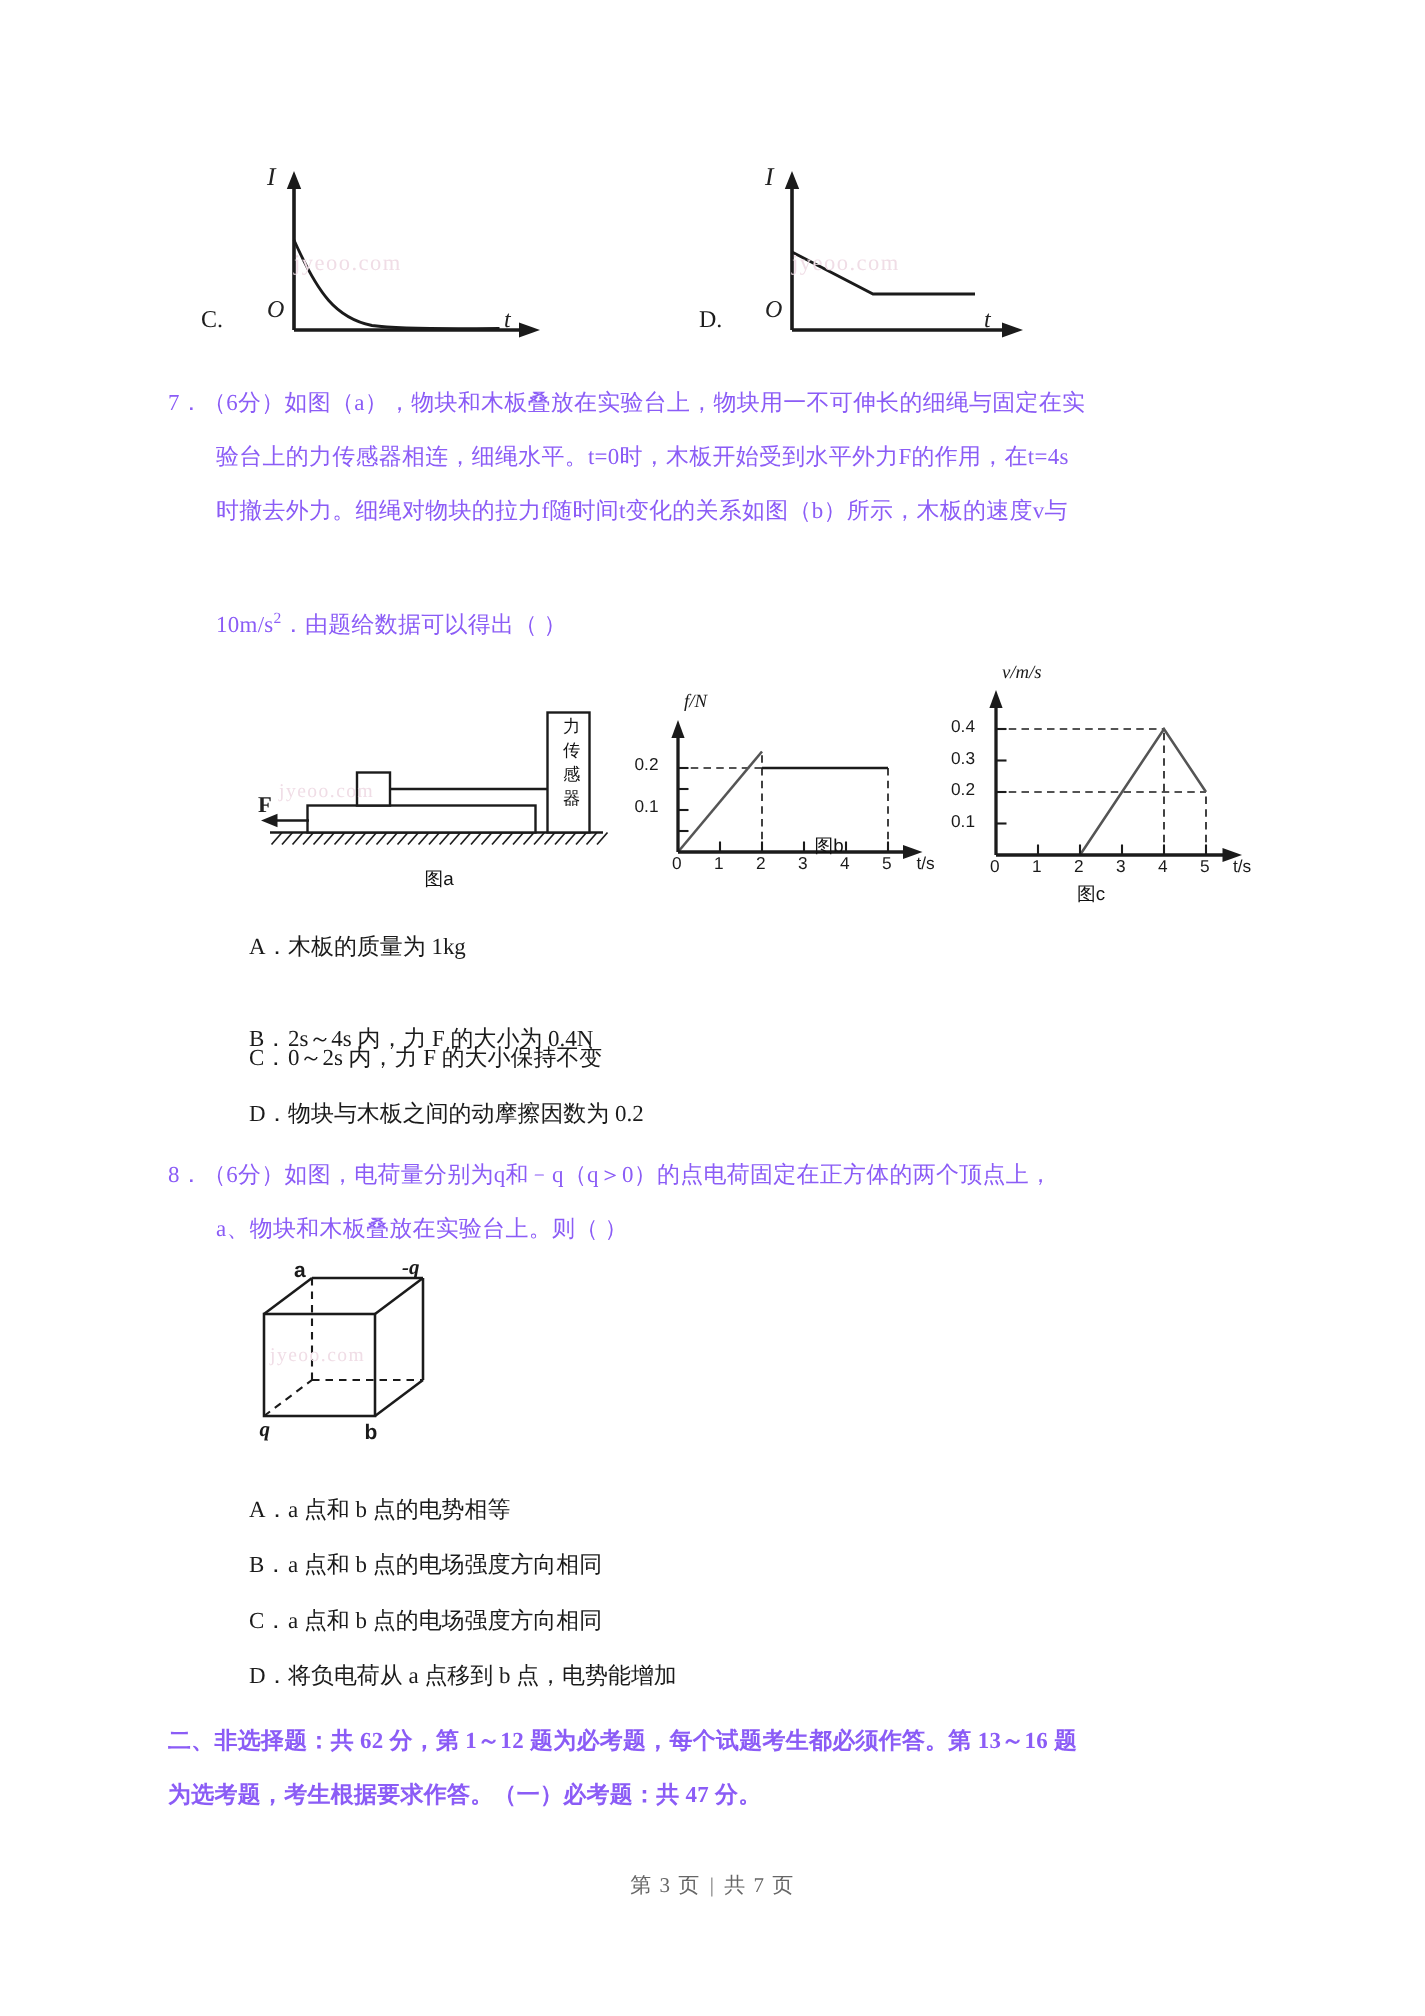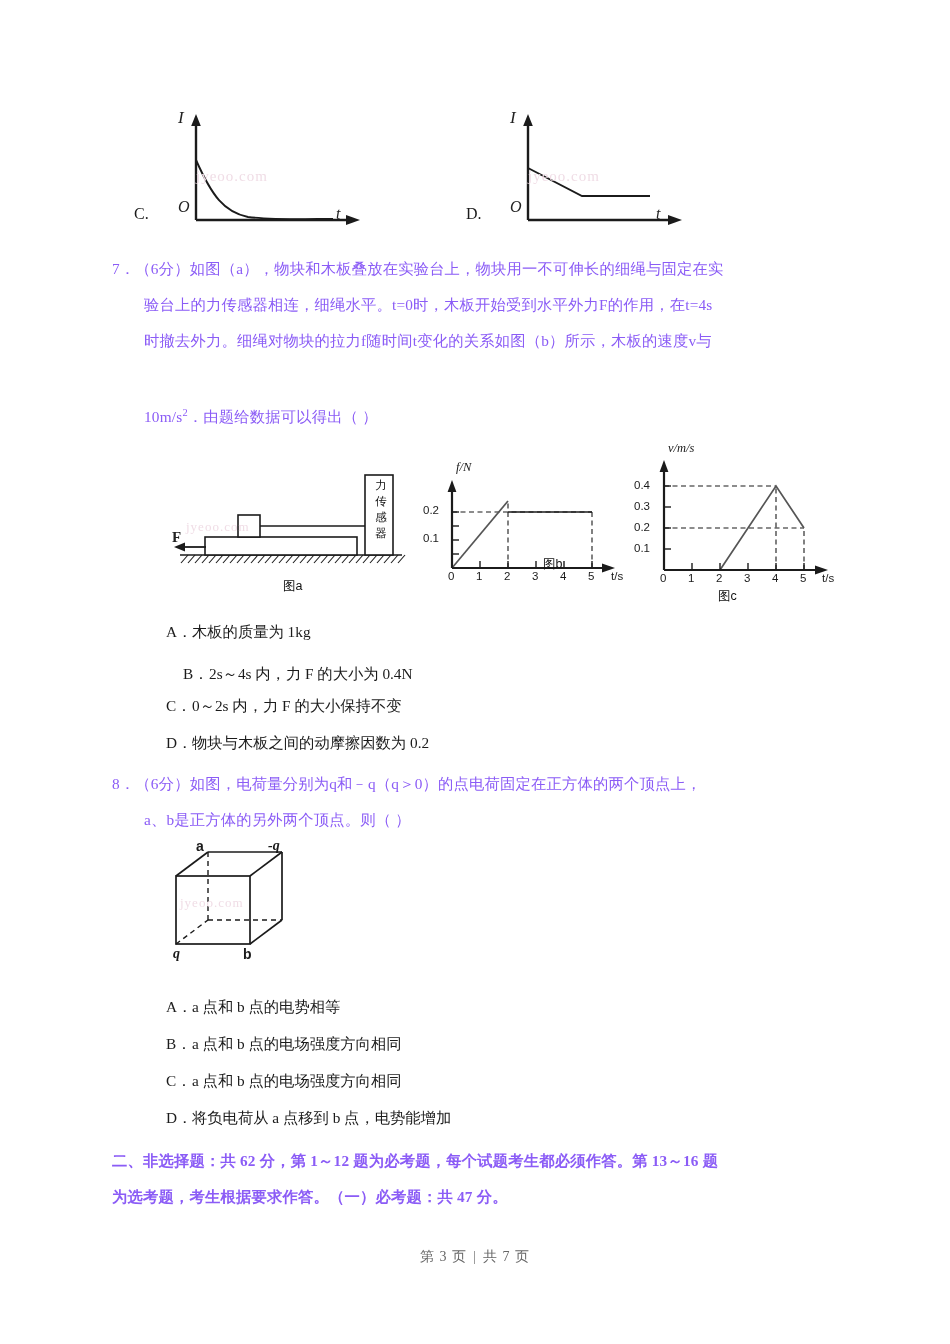--- a/index.html
+++ b/index.html
@@ -300,32 +300,32 @@
   <div style="position:absolute; left:716px; top:572px; font-size:11.5px; font-family:'Liberation Sans',sans-serif;">2</div>
   <div style="position:absolute; left:744px; top:572px; font-size:11.5px; font-family:'Liberation Sans',sans-serif;">3</div>
   <div style="position:absolute; left:772px; top:572px; font-size:11.5px; font-family:'Liberation Sans',sans-serif;">4</div>
   <div style="position:absolute; left:800px; top:572px; font-size:11.5px; font-family:'Liberation Sans',sans-serif;">5</div>
   <div style="position:absolute; left:822px; top:572px; font-size:11.5px; font-family:'Liberation Sans',sans-serif;">t/s</div>
   <div class="fig-cap" style="left:718px; top:588px;">图c</div>
 
   <div class="opt" style="left:166px; top:621px;">
     <span class="lbl">A．</span><span>木板的质量为 1kg</span>
   </div>
-  <div class="opt" style="left:166px; top:663px;margin-left:17px;">
+  <div class="opt" style="left:166px; top:682px;">
     <span class="lbl">B．</span><span>2s～4s 内，力 F 的大小为 0.4N</span>
   </div>
   <div class="opt" style="left:166px; top:695px;">
     <span class="lbl">C．</span><span>0～2s 内，力 F 的大小保持不变</span>
   </div>
   <div class="opt" style="left:166px; top:732px;">
     <span class="lbl">D．</span><span>物块与木板之间的动摩擦因数为 0.2</span>
   </div>
 
   <div class="q-text" style="left:112px; top:766px; width:760px;">8．（6分）如图，电荷量分别为q和﹣q（q＞0）的点电荷固定在正方体的两个顶点上，</div>
-  <div class="q-text" style="left:144px; top:802px; width:730px;">a、b是正方体的另外两个顶点。则（      ）</div>
+  <div class="q-text" style="left:144px; top:802px; width:730px;">a、物块和木板叠放在实验台上。则（      ）</div>
 
   <div class="fig" style="left:172px; top:846px;">
     <svg width="130" height="104" viewBox="0 0 130 104">
 
       <rect x="4" y="30" width="74" height="68" fill="none" stroke="#1b1b1b" stroke-width="1.7"></rect>
 
       <line x1="4" y1="30" x2="36" y2="6" stroke="#1b1b1b" stroke-width="1.7"></line>
       <line x1="78" y1="30" x2="110" y2="6" stroke="#1b1b1b" stroke-width="1.7"></line>
       <line x1="36" y1="6" x2="110" y2="6" stroke="#1b1b1b" stroke-width="1.7"></line>
 

